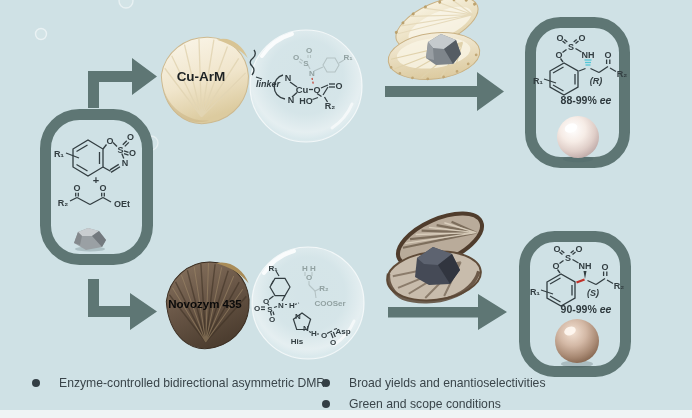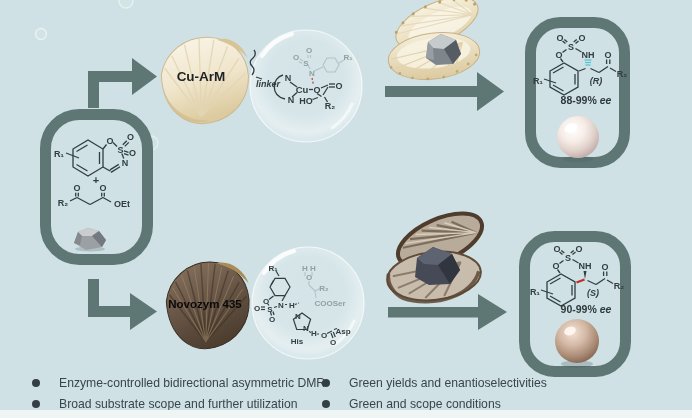--- a/index.html
+++ b/index.html
@@ -382,29 +382,25 @@
   <circle cx="577" cy="341" r="22" fill="url(#gPearlBot)"></circle>
   <ellipse cx="570" cy="331" rx="6" ry="4.2" fill="rgba(255,248,242,0.9)" transform="rotate(-20 570 331)"></ellipse>
 </g>
 </svg>
 
 <div class="bullets" style="left:32px;top:372px;">
   <div class="brow">
         <span class="dot"></span>
         <span>Enzyme-controlled bidirectional asymmetric DMR</span>
       </div>
-  <div class="brow">
-        <span class="dot"></span>
-        <span>Broad substrate scope and further utilization</span>
-      </div>
 </div>
 <div class="bullets" style="left:322px;top:372px;">
   <div class="brow">
         <span class="dot"></span>
-        <span>Green yields and enantioselectivities</span>
+        <span>Broad yields and enantioselectivities</span>
       </div>
   <div class="brow">
         <span class="dot"></span>
         <span>Green and scope conditions</span>
       </div>
 </div>
 <div class="strip"></div>
 </div>
 
 </body></html>

